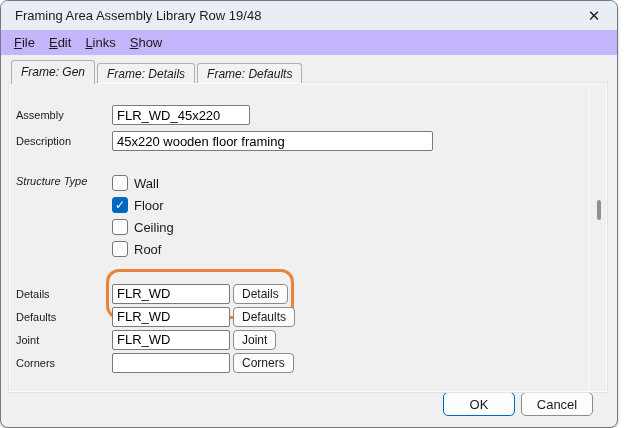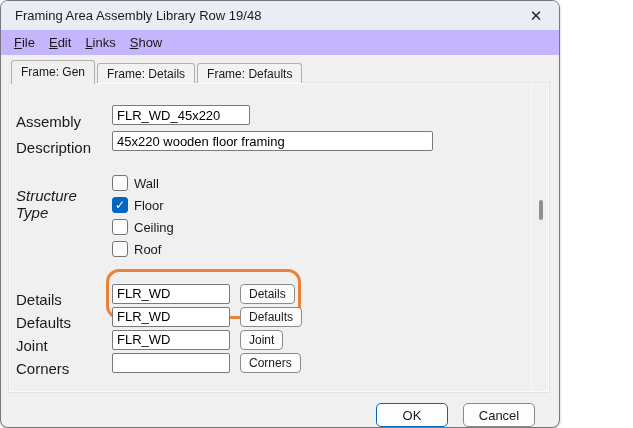--- a/index.html
+++ b/index.html
@@ -4,21 +4,21 @@
 <style>
   * { box-sizing: border-box; margin: 0; padding: 0; }
   html, body { width: 633px; height: 428px; }
   body {
     font-family: "Liberation Sans", "DejaVu Sans", sans-serif;
     font-size: 13px;
     color: #1a1a1a;
     background: #fff;
   }
   .dialog {
-    width: 560px; height: 428px;
+    width: 618px; height: 428px;
     border: 1px solid #75797e;
     border-radius: 8px;
     background: #f0f0f0;
     overflow: hidden;
     display: flex; flex-direction: column;
     box-shadow: 0 1px 3px rgba(0,0,0,.25);
   }
   
   .titlebar {
     height: 29px; flex: 0 0 29px;
@@ -59,20 +59,21 @@
     height: 20px;
     background: #f2f2f2;
     border: 1px solid #b0b0b0;
     border-bottom: none;
     border-radius: 3px 3px 0 0;
     padding: 0 9px;
     margin-right: 2px;
     display: flex; align-items: center;
     font-size: 12px;
     position: relative;
+    font-style: italic;
   }
   .tab.active {
     height: 24px;
     background: #f0f0f0;
     z-index: 3;
     margin-bottom: -1px;
     padding-bottom: 1px;
   }
   
   .pane {
@@ -80,21 +81,21 @@
     height: 309px; flex: 0 0 309px;
     background: #f0f0f0;
     border: 1px solid #fafafa;
     box-shadow: 0 0 0 1px #e3e3e3;
     position: relative;
     padding: 20px 0 0 6px;
     z-index: 1;
   }
   .row { display: flex; align-items: center; height: 22px; }
   .row + .row { margin-top: 4px; }
-  .field-label { width: 96px; flex: 0 0 96px; font-size: 15px; margin-top: 12px; }
+  .field-label { width: 96px; flex: 0 0 96px; font-size: 11px; }
   input.textbox {
     height: 20px;
     border: 1px solid #7a7a7a;
     border-radius: 2px;
     background: #fff;
     font-family: "Liberation Sans", sans-serif;
     font-size: 13px;
     padding: 0 4px;
     outline: none;
   }
@@ -118,21 +119,21 @@
     background: #0067c0;
     border-color: #0067c0;
   }
   .checkbox .mark { color: #fff; font-size: 12px; line-height: 1; }
   .check-label { font-size: 13px; }
   
   .link-rows { margin-top: 22px; }
   .link-row { display: flex; align-items: center; height: 23px; }
   .fieldwrap {
     display: flex; align-items: center;
-    gap: 10px;
+    gap: 3px;
     border: 3px solid transparent;
     border-radius: 13px;
     padding: 12px 3px;
     margin: -5px 0 -5px -6px;
   }
   .fieldwrap.highlighted { border-color: #e8823c; }
   .small-btn {
     height: 20px;
     border: 1px solid #8b8b8b;
     border-radius: 4px;
@@ -153,22 +154,22 @@
   .scroll-thumb {
     position: absolute;
     left: 7px; top: 116px;
     width: 4px; height: 20px;
     background: #909090;
     border-radius: 2px;
   }
   
   .footer {
     flex: 1;
-    display: flex; align-items: flex-end; justify-content: flex-end;
-    gap: 15px;
+    display: flex; align-items: flex-start; justify-content: flex-end;
+    gap: 6px;
     padding-right: 24px;
   }
   .dlg-btn {
     min-width: 72px; height: 24px;
     border-radius: 5px;
     background: #fdfdfd;
     border: 1px solid #8b8b8b;
     font-family: "Liberation Sans", sans-serif;
     font-size: 13px;
     color: #1a1a1a;

